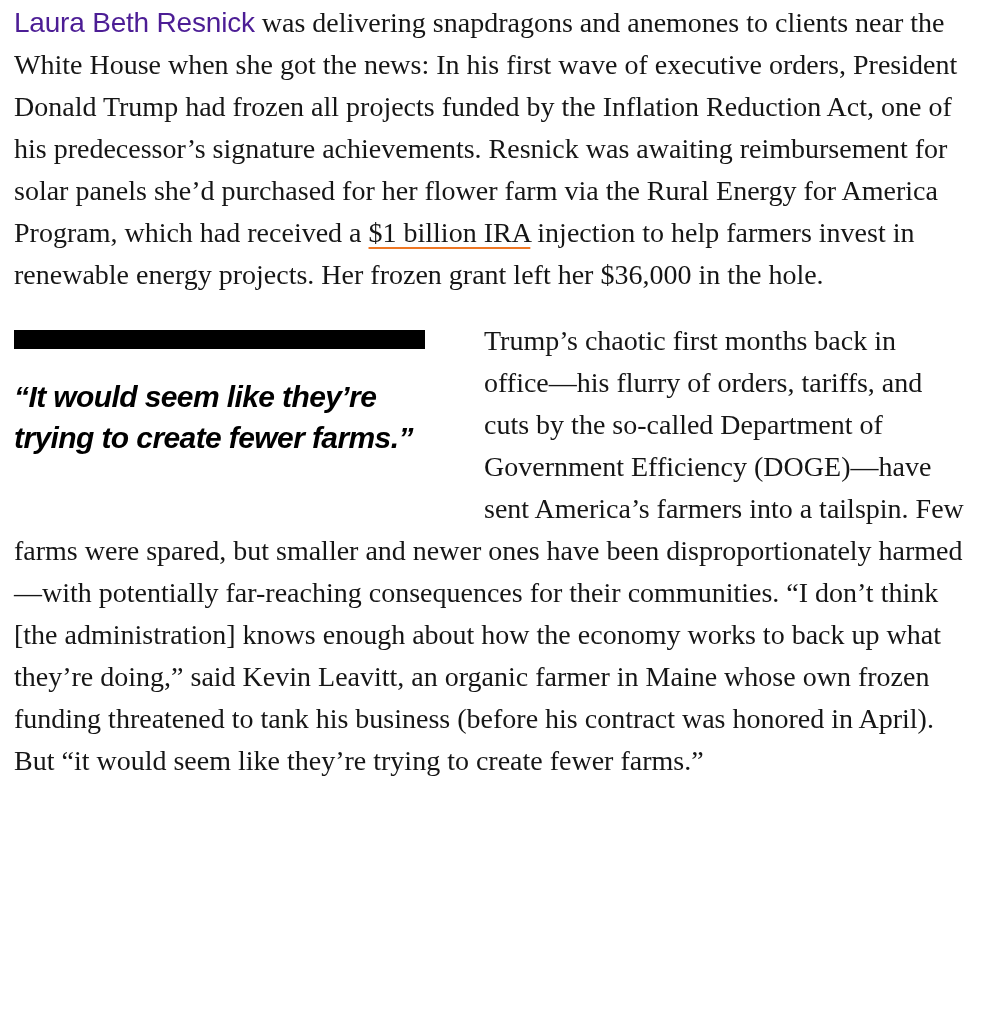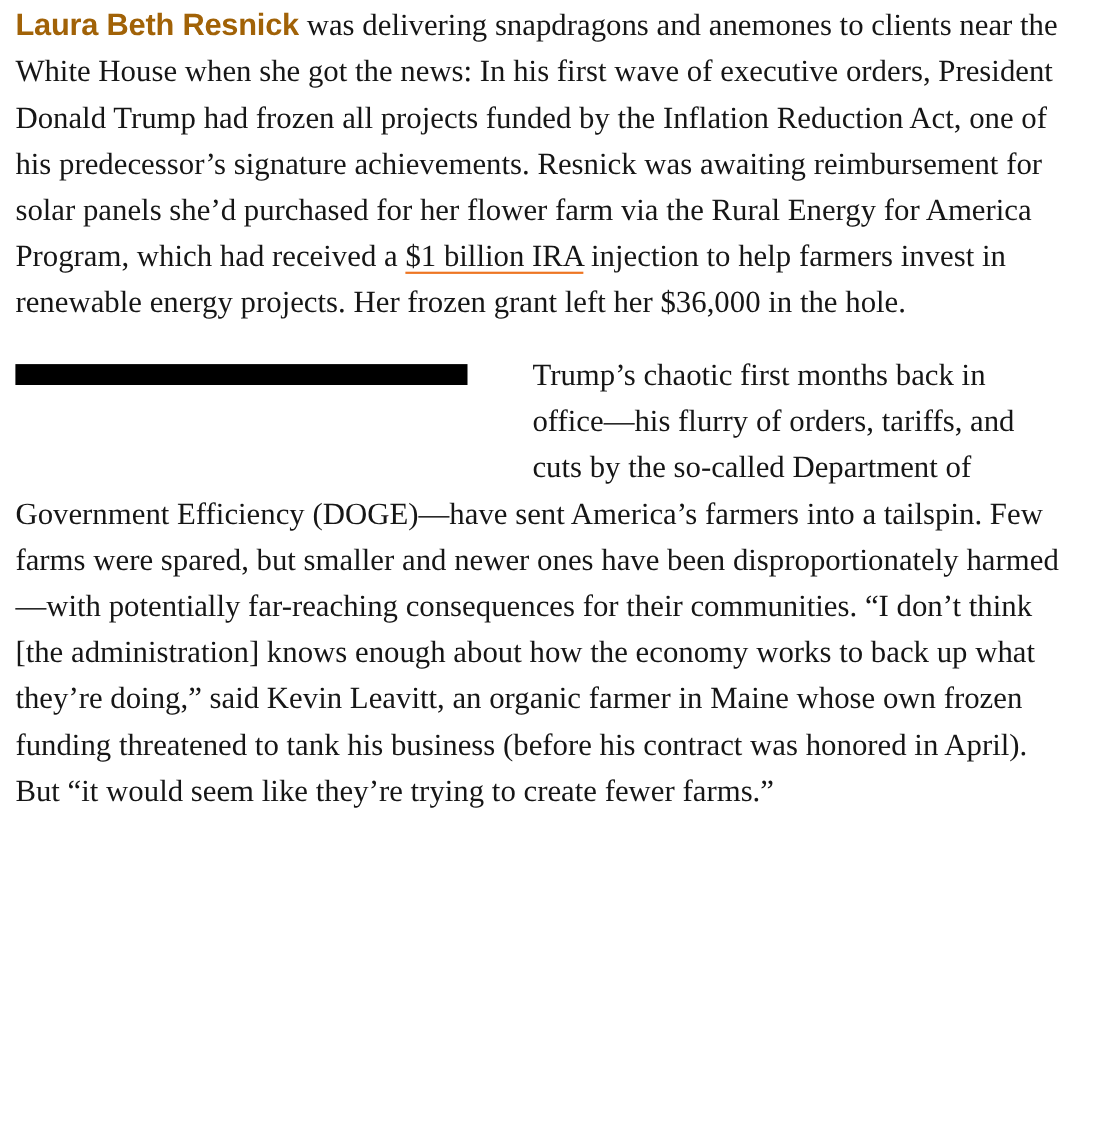--- a/index.html
+++ b/index.html
@@ -23,22 +23,22 @@
     -webkit-font-smoothing: antialiased;
   }
   .para {
     margin: 0 0 24px 0;
   }
   .para:last-child {
     margin-bottom: 0;
   }
   .lead-in {
     font-family: "Liberation Sans", sans-serif;
-    font-weight: 700;
-    color: #a16207;
+    font-weight: 400;
+    color: #4c1d95;
     letter-spacing: -0.2px;
   }
   a.inline-link {
     color: inherit;
     text-decoration: underline;
     text-decoration-color: var(--link-underline, #ee7623);
     text-decoration-thickness: 2px;
     text-underline-offset: 5px;
     cursor: pointer;
   }
@@ -74,17 +74,18 @@
 <article class="article">
 
   <div class="para">
     <strong class="lead-in">Laura Beth Resnick</strong><span> was delivering snapdragons and anemones to clients near the White House when she got the news: In his first wave of executive orders, President Donald Trump had frozen all projects funded by the Inflation Reduction Act, one of his predecessor’s signature achievements. Resnick was awaiting reimbursement for solar panels she’d purchased for her flower farm via the Rural Energy for America Program, which had received a </span><a class="inline-link" href="#">$1 billion IRA</a><span> injection to help farmers invest in renewable energy projects. Her frozen grant left her $36,000 in the hole.</span>
   </div>
 
 
   <div class="para p3-block">
     <aside class="pullquote">
       <div class="bar" style="background: rgb(0, 0, 0);"></div>
+      <p class="pq-text">“It would seem like they’re trying to create fewer farms.”</p>
     </aside>
     <span>Trump’s chaotic first months back in office—his flurry of orders, tariffs, and cuts by the so-called Department of Government Efficiency (DOGE)—have sent America’s farmers into a tailspin. Few farms were spared, but smaller and newer ones have been disproportionately harmed—with potentially far-reaching consequences for their communities. “I don’t think [the administration] knows enough about how the economy works to back up what they’re doing,” said Kevin Leavitt, an organic farmer in Maine whose own frozen funding threatened to tank his business (before his contract was honored in April). But “it would seem like they’re trying to create fewer farms.”</span>
   </div>
 
 </article>
 
 </body></html>

